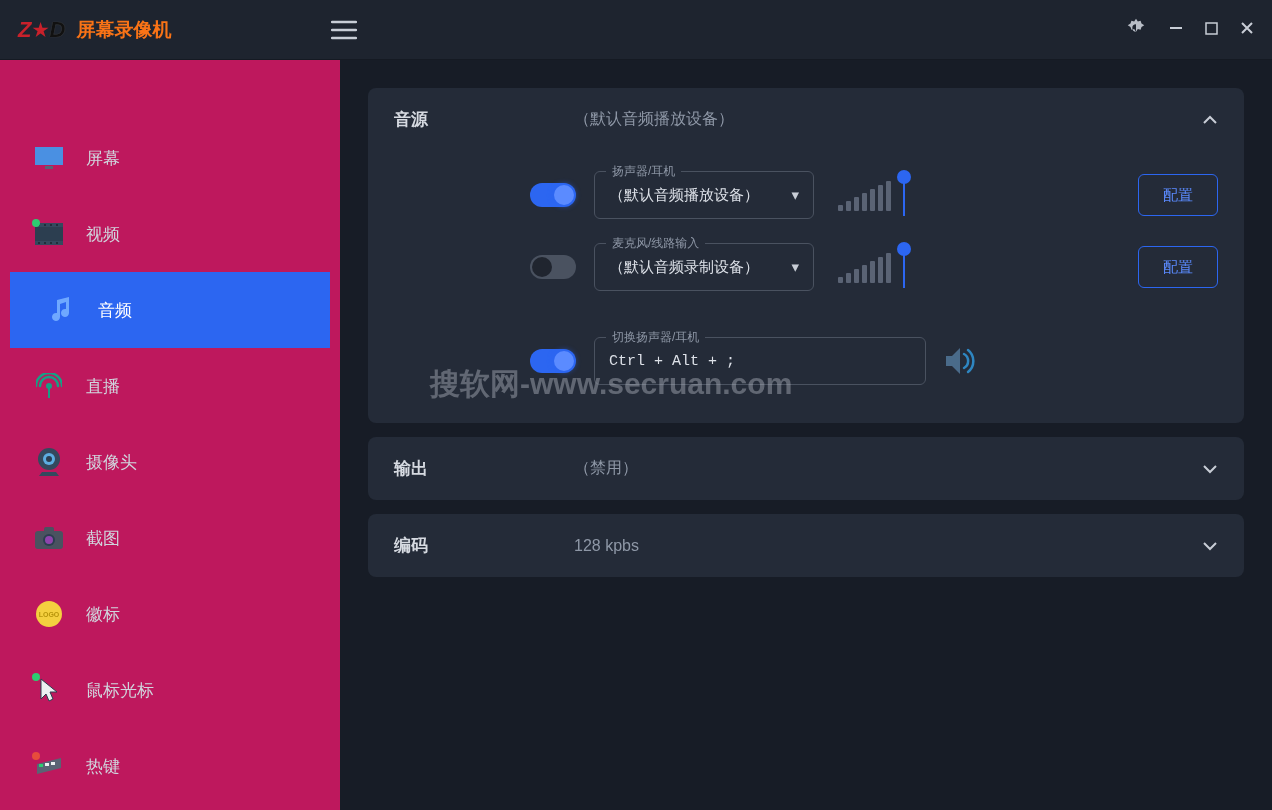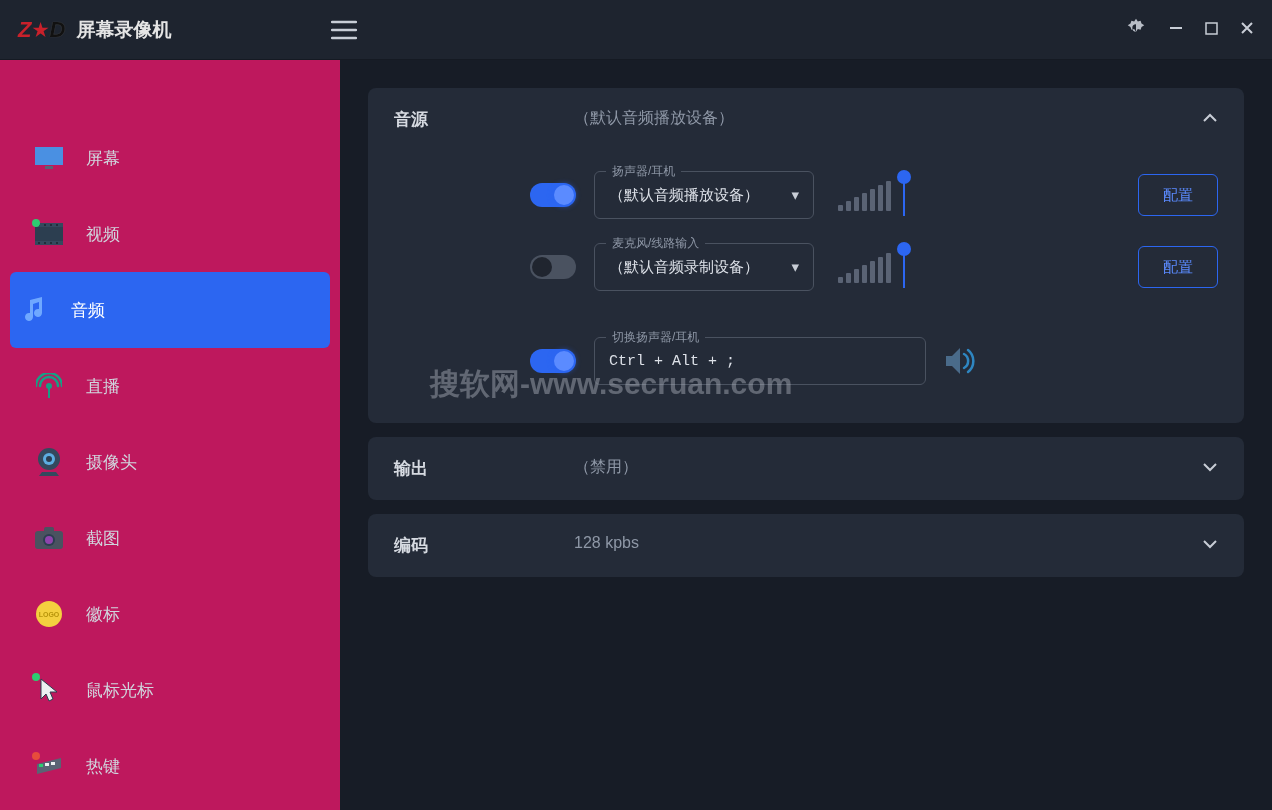--- a/index.html
+++ b/index.html
@@ -20,21 +20,21 @@
   border-bottom: 1px solid #151A23;
 }
 .logo {
   font-weight: 900; font-style: italic;
   font-size: 22px; letter-spacing: -1px;
   display: flex; align-items: center; gap: 2px;
 }
 .logo .z { color: #C9212B; }
 .logo .star { color: #C9212B; font-size: 18px; font-style: normal; }
 .logo .d { color: #111; text-shadow: 0 0 1px #555; }
-.app-title { margin-left: 12px; font-size: 19px; font-weight: 600; color: #e5e5e5; font-family: Liberation Serif, serif; }
+.app-title { margin-left: 12px; font-size: 19px; font-weight: 600; color: #f97316; font-family: Liberation Serif, serif; }
 .hamburger { margin-left: 160px; cursor: pointer; }
 .hamburger svg { display: block; }
 .titlebar-spacer { flex: 1; }
 .window-controls { display: flex; gap: 22px; align-items: center; }
 .window-controls > * { cursor: pointer; color: #B8BDC6; }
 .body-wrap { display: flex; height: 750px; }
 .sidebar {
   width: 340px;
   background: #be185d;
   padding-top: 60px;
@@ -42,41 +42,41 @@
 .side-item {
   height: 76px;
   padding-left: 34px;
   display: flex; align-items: center; gap: 22px;
   font-size: 17px; color: #D0D5DD;
   cursor: pointer;
 }
 .side-item.active {
   background: #2C66F1;
   color: #FFFFFF;
-  border-radius: 6px;
+  border-radius: 0;
   margin: 0 10px;
-  padding-left: 9px;
+  padding-left: 36px;
 }
 .side-icon { width: 30px; display: flex; align-items: center; justify-content: center; position: relative; }
 .dot-g { width: 8px; height: 8px; border-radius: 50%; background: #2ECC71; position: absolute; top: -4px; left: -2px; }
 .dot-r { width: 8px; height: 8px; border-radius: 50%; background: #E74C3C; position: absolute; top: -4px; left: -2px; }
 .main {
   flex: 1;
   background: #171C26;
   padding: 28px 0 0 28px;
   overflow: hidden;
 }
 .panel {
   background: #242B38;
   border-radius: 8px;
   margin-bottom: 14px;
   margin-right: 28px;
 }
 .panel-header {
-  display: flex; align-items: flex-start;
+  display: flex; align-items: center;
   padding: 20px 26px;
   font-size: 17px; color: #D6DAE1;
   cursor: pointer;
 }
 .panel-header .label { font-weight: 600; width: 180px; }
 .panel-header .value { color: #8E97A6; font-size: 16px; flex: 1; }
 .panel-header .chev { color: #C8CDD6; }
 .panel-body { padding: 8px 26px 26px 26px; }
 .row {
   display: flex; align-items: center;

